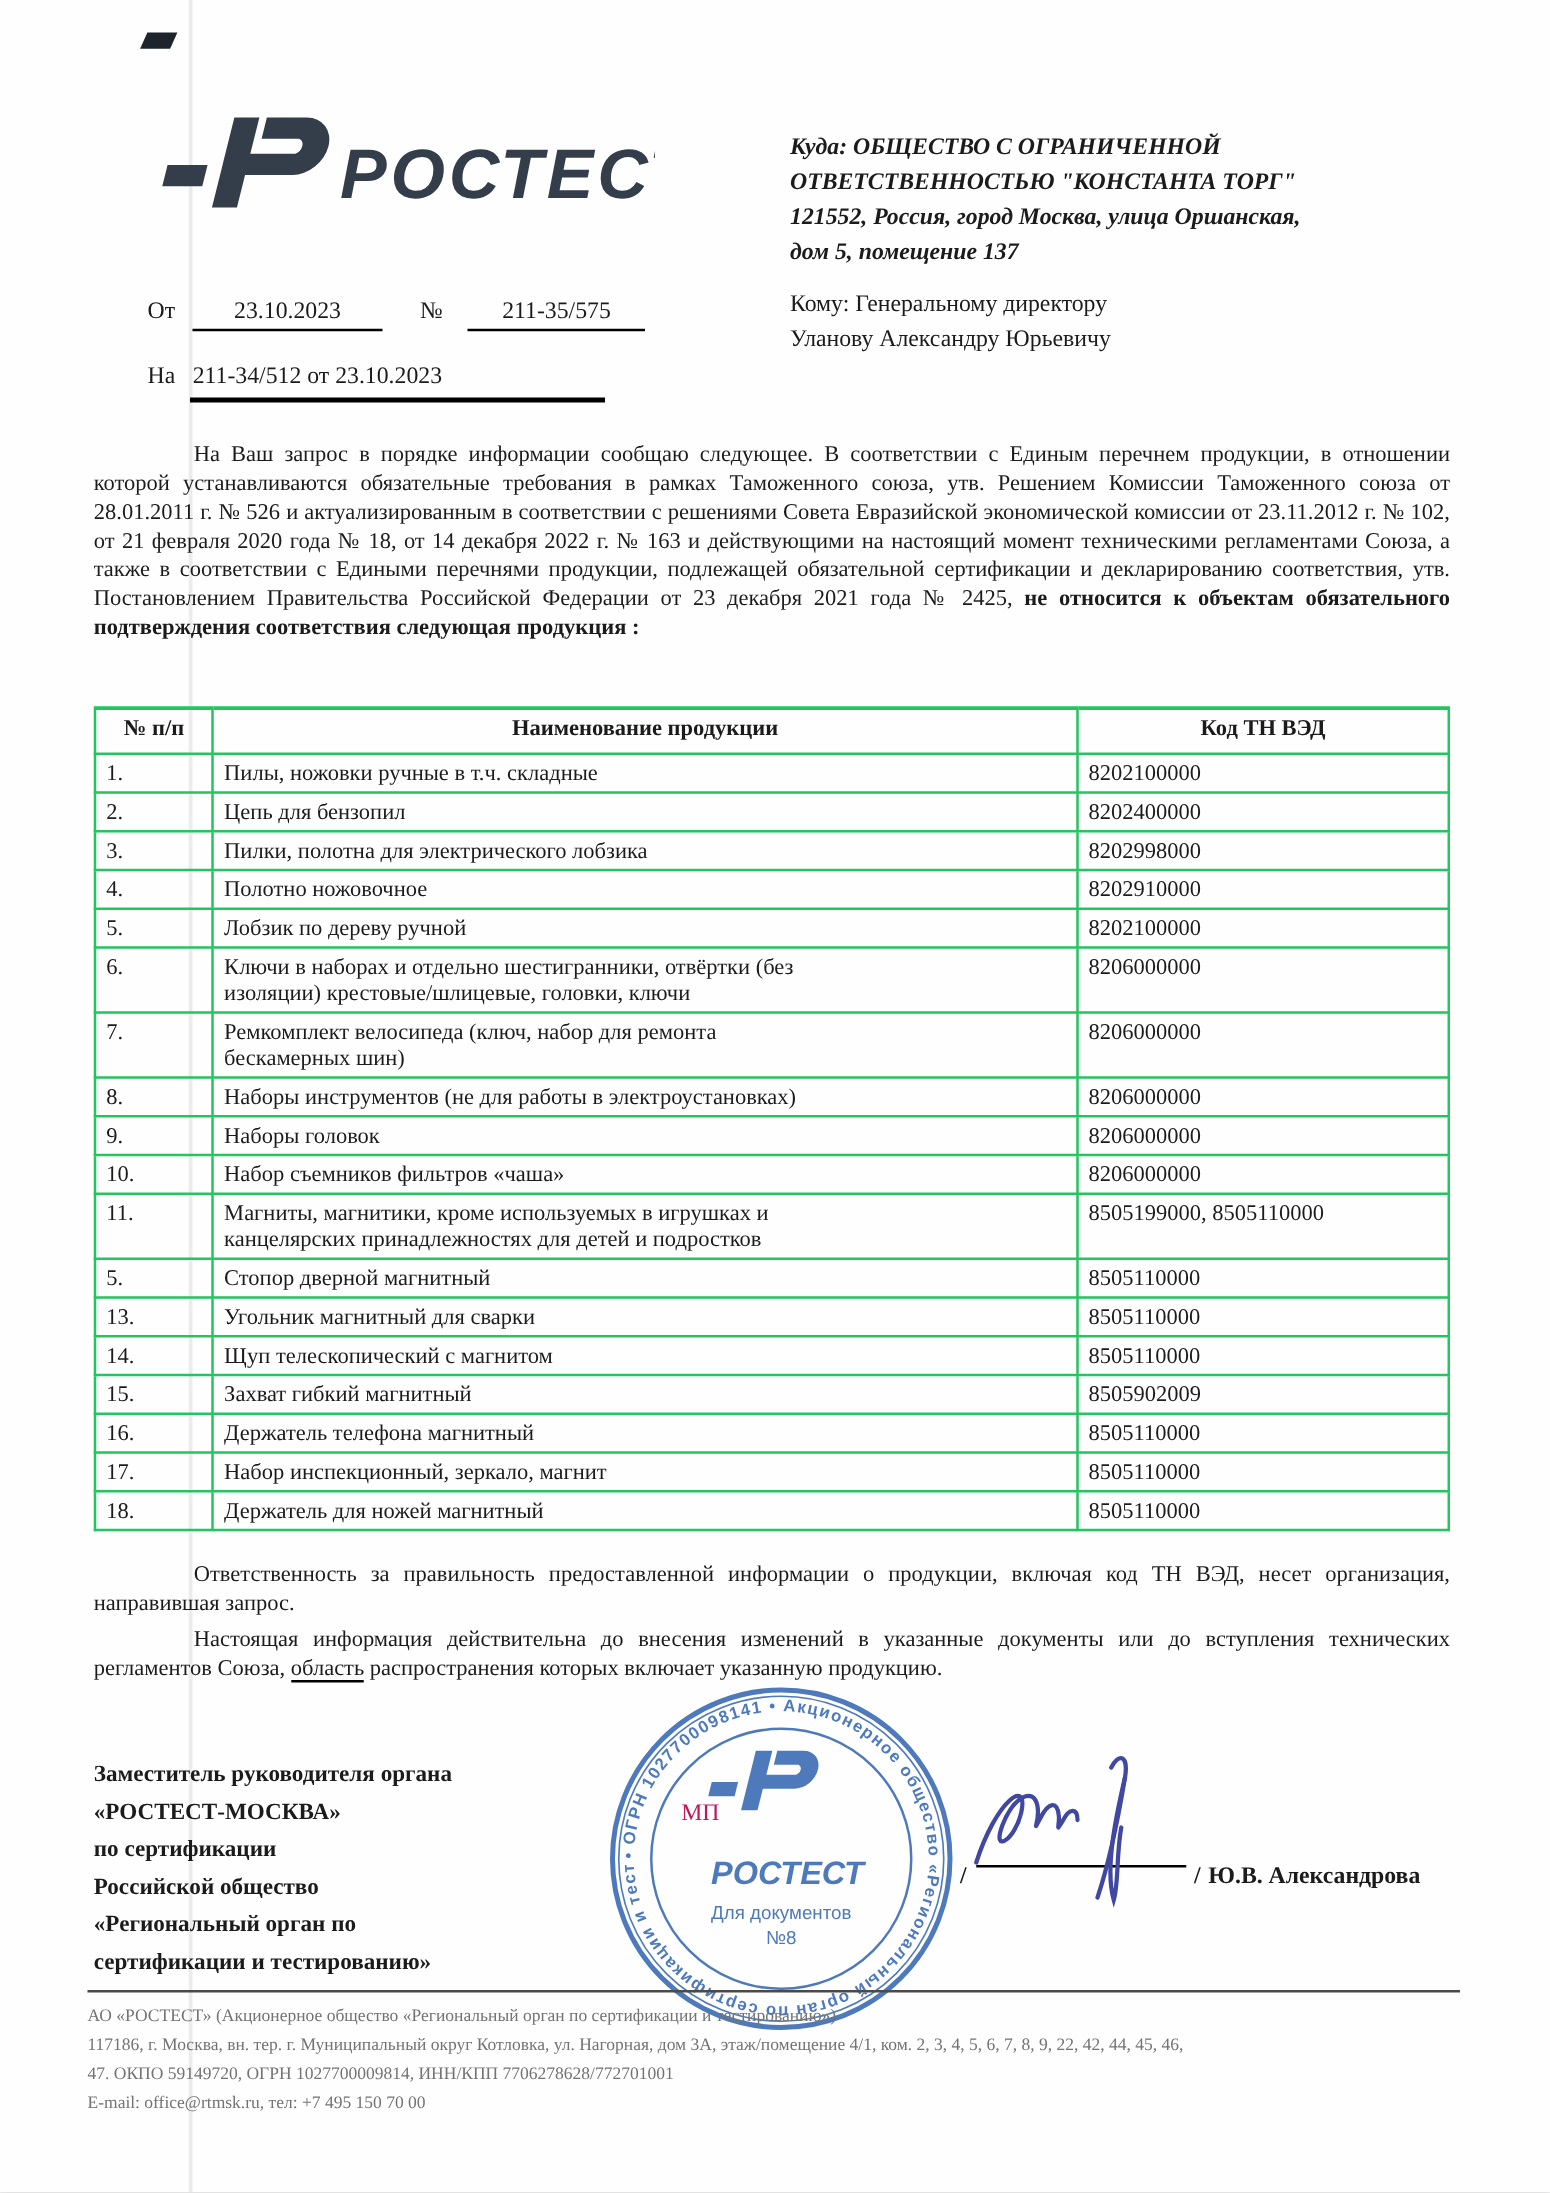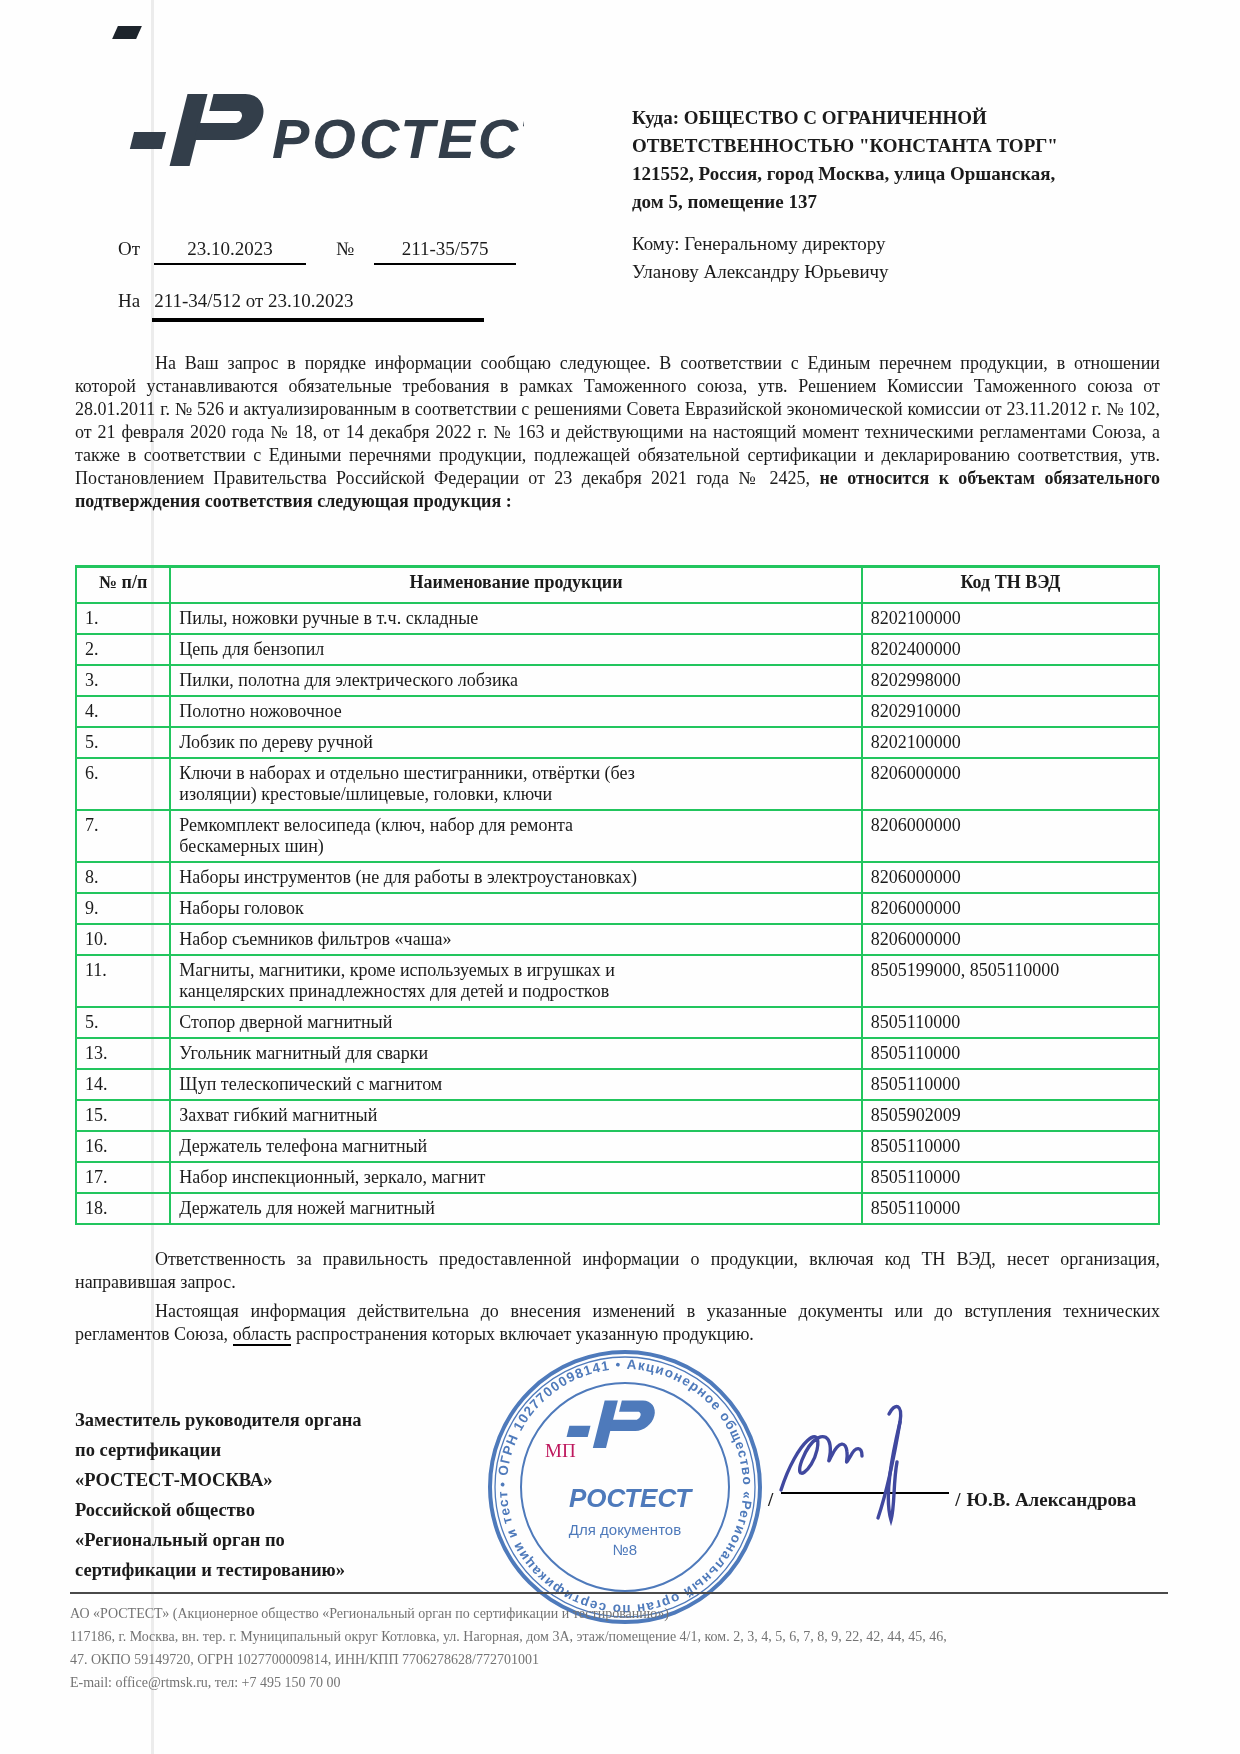--- a/index.html
+++ b/index.html
@@ -5,21 +5,21 @@
   html,body{margin:0;padding:0;background:#e8e8e8;}
   .page{
     position:relative;width:1240px;height:1754px;background:#fefefe;
     font-family:"Liberation Serif",serif;color:#1b1b1b;overflow:hidden;
     box-shadow:0 0 6px rgba(0,0,0,.3);
   }
   .scan-line{position:absolute;left:151px;top:0;width:3px;height:1754px;background:rgba(190,190,190,.28);}
   .corner-mark{position:absolute;left:115px;top:26px;width:24px;height:13px;background:#1d242c;transform:skewX(-24deg);}
   .logo{position:absolute;left:104px;top:84px;}
   .recipient{position:absolute;left:632px;top:104px;width:492px;font-size:19px;line-height:28px;}
-  .recipient .to-lines{font-weight:bold;}
+  .recipient .to-lines{font-weight:bold;font-style:italic;}
   .recipient .attn-lines{margin-top:14px;font-weight:normal;}
   .ref1{position:absolute;left:118px;top:238px;font-size:19px;}
   .uval{display:inline-block;text-align:center;border-bottom:2px solid #000;padding-bottom:3px;}
   .w1{width:152px;margin:0 30px 0 14px;}
   .w2{width:142px;margin-left:20px;}
   .ref2{position:absolute;left:118px;top:290px;font-size:19px;}
   .uval2{display:inline-block;min-width:330px;border-bottom:4px solid #000;padding:0 0 6px 2px;margin-left:12px;}
   .body-text{position:absolute;left:75px;top:352px;width:1085px;font-size:18px;line-height:23px;text-align:justify;text-indent:80px;}
   .body-text b{font-weight:bold;}
   table.products{position:absolute;left:75px;top:565px;width:1085px;border-collapse:collapse;font-size:18px;}
@@ -194,22 +194,22 @@
 
   <div class="closing c1st">
     <span>Ответственность за правильность предоставленной информации о продукции, включая код ТН ВЭД, несет организация, направившая запрос.</span>
   </div>
   <div class="closing c2nd">
     <span>Настоящая информация действительна до внесения изменений в указанные документы или до вступления технических регламентов Союза, </span><span class="uw">область</span><span> распространения которых включает указанную продукцию.</span>
   </div>
 
   <div class="signer">
       <div>Заместитель руководителя органа</div>
+      <div>«РОСТЕСТ-МОСКВА»</div>
       <div>по сертификации</div>
-      <div>«РОСТЕСТ-МОСКВА»</div>
       <div>Российской общество</div>
       <div>«Региональный орган по</div>
       <div>сертификации и тестированию»</div>
     </div>
 
   <div class="stamp">
     <svg width="290" height="290" viewBox="0 0 290 290">
       <defs>
         <path id="ringpath" d="M145,145 m-118,0 a118,118 0 1,1 236,0 a118,118 0 1,1 -236,0"></path>
       </defs>

